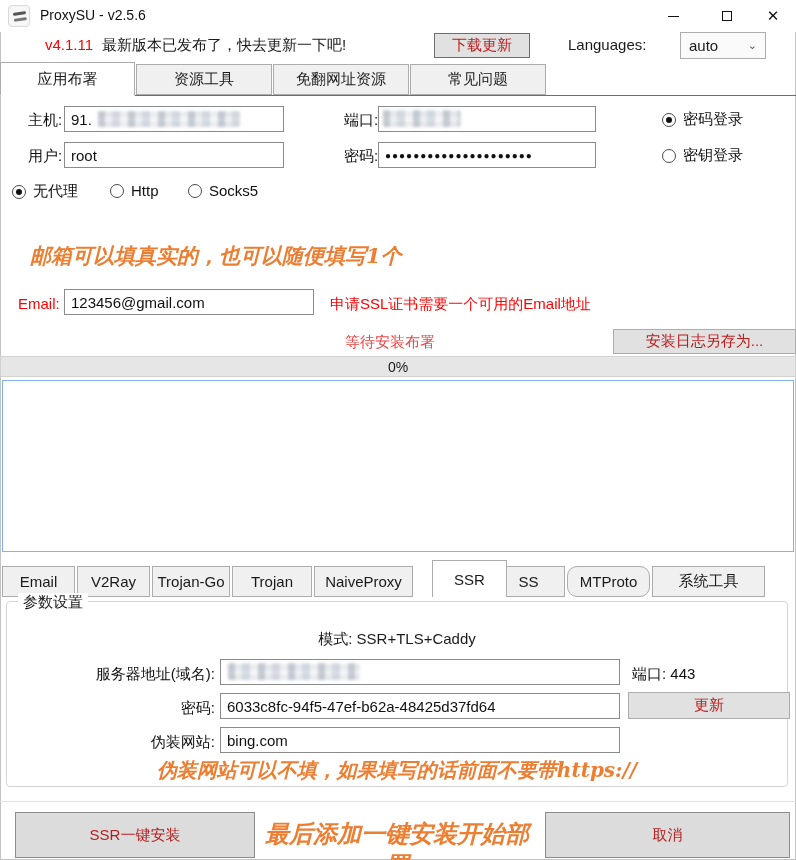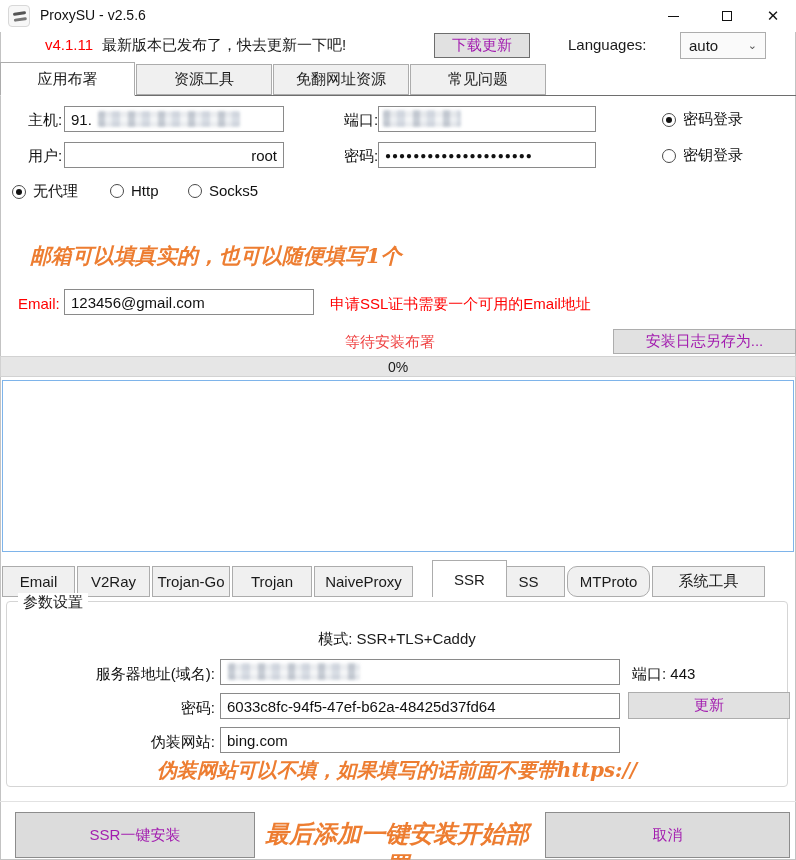--- a/index.html
+++ b/index.html
@@ -20,21 +20,21 @@
   .title-text { left:40px; top:7px; font-size:14px; color:#111; }
   .win-btn { top:0; width:46px; height:32px; display:flex; align-items:center;
     justify-content:center; color:#111; font-size:15px; cursor:default; }
   .win-btn .dash { width:11px; height:1px; background:#111; display:block; }
   .win-btn .box { width:10px; height:10px; border:1px solid #111; display:block; }
 
   
   .version { left:45px; top:36px; color:#ff0000; font-size:15px; }
   .update-msg { left:102px; top:36px; font-size:15px; }
   .btn { background:#e1e1e1; border:1px solid #adadad; display:flex; align-items:center;
-    justify-content:center; font-size:15px; color:#a21caf; cursor:pointer; }
+    justify-content:center; font-size:15px; color:#b91c1c; cursor:pointer; }
   .btn-download { left:434px; top:33px; width:96px; height:25px; border-color:#6d6d6d; }
   .lang-label { left:568px; top:36px; font-size:15px; }
   .lang-select { left:680px; top:32px; width:86px; height:27px; background:#fafafa;
     border:1px solid #adadad; display:flex; align-items:center; padding:0 8px;
     justify-content:space-between; font-size:15px; cursor:pointer; }
   .chev { font-size:11px; color:#555; }
 
   
   .tab { border:1px solid #acacac; background:#f0f0f0; display:flex; align-items:center;
     justify-content:center; font-size:15px; cursor:pointer; }
@@ -125,21 +125,21 @@
 <div class="abs flabel" style="left:344px;top:111px;">端口:</div>
 <input class="abs tbox" style="left: 378px; top: 106px; width: 218px; height: 26px;" readonly="" value="">
 <div class="abs mosaic" style="left:383px;top:110px;width:78px;height:17px;"></div>
 
 <div class="abs radio" style="left:662px;top:110px;">
   <span class="rb checked"></span>
   <span class="flabel">密码登录</span>
 </div>
 
 <div class="abs flabel" style="left:28px;top:147px;">用户:</div>
-<input class="abs tbox" style="left: 64px; top: 142px; width: 220px; height: 26px; text-align: right;" readonly="" value="root">
+<input class="abs tbox" style="left: 64px; top: 142px; width: 220px; height: 26px;" readonly="" value="root">
 
 <div class="abs flabel" style="left:344px;top:147px;">密码:</div>
 <input class="abs tbox dots" style="left: 378px; top: 142px; width: 218px; height: 26px;" readonly="" value="●●●●●●●●●●●●●●●●●●●●●">
 
 <div class="abs radio" style="left:662px;top:146px;">
   <span class="rb"></span>
   <span class="flabel">密钥登录</span>
 </div>
 
 <div class="abs radio" style="left:12px;top:182px;">

